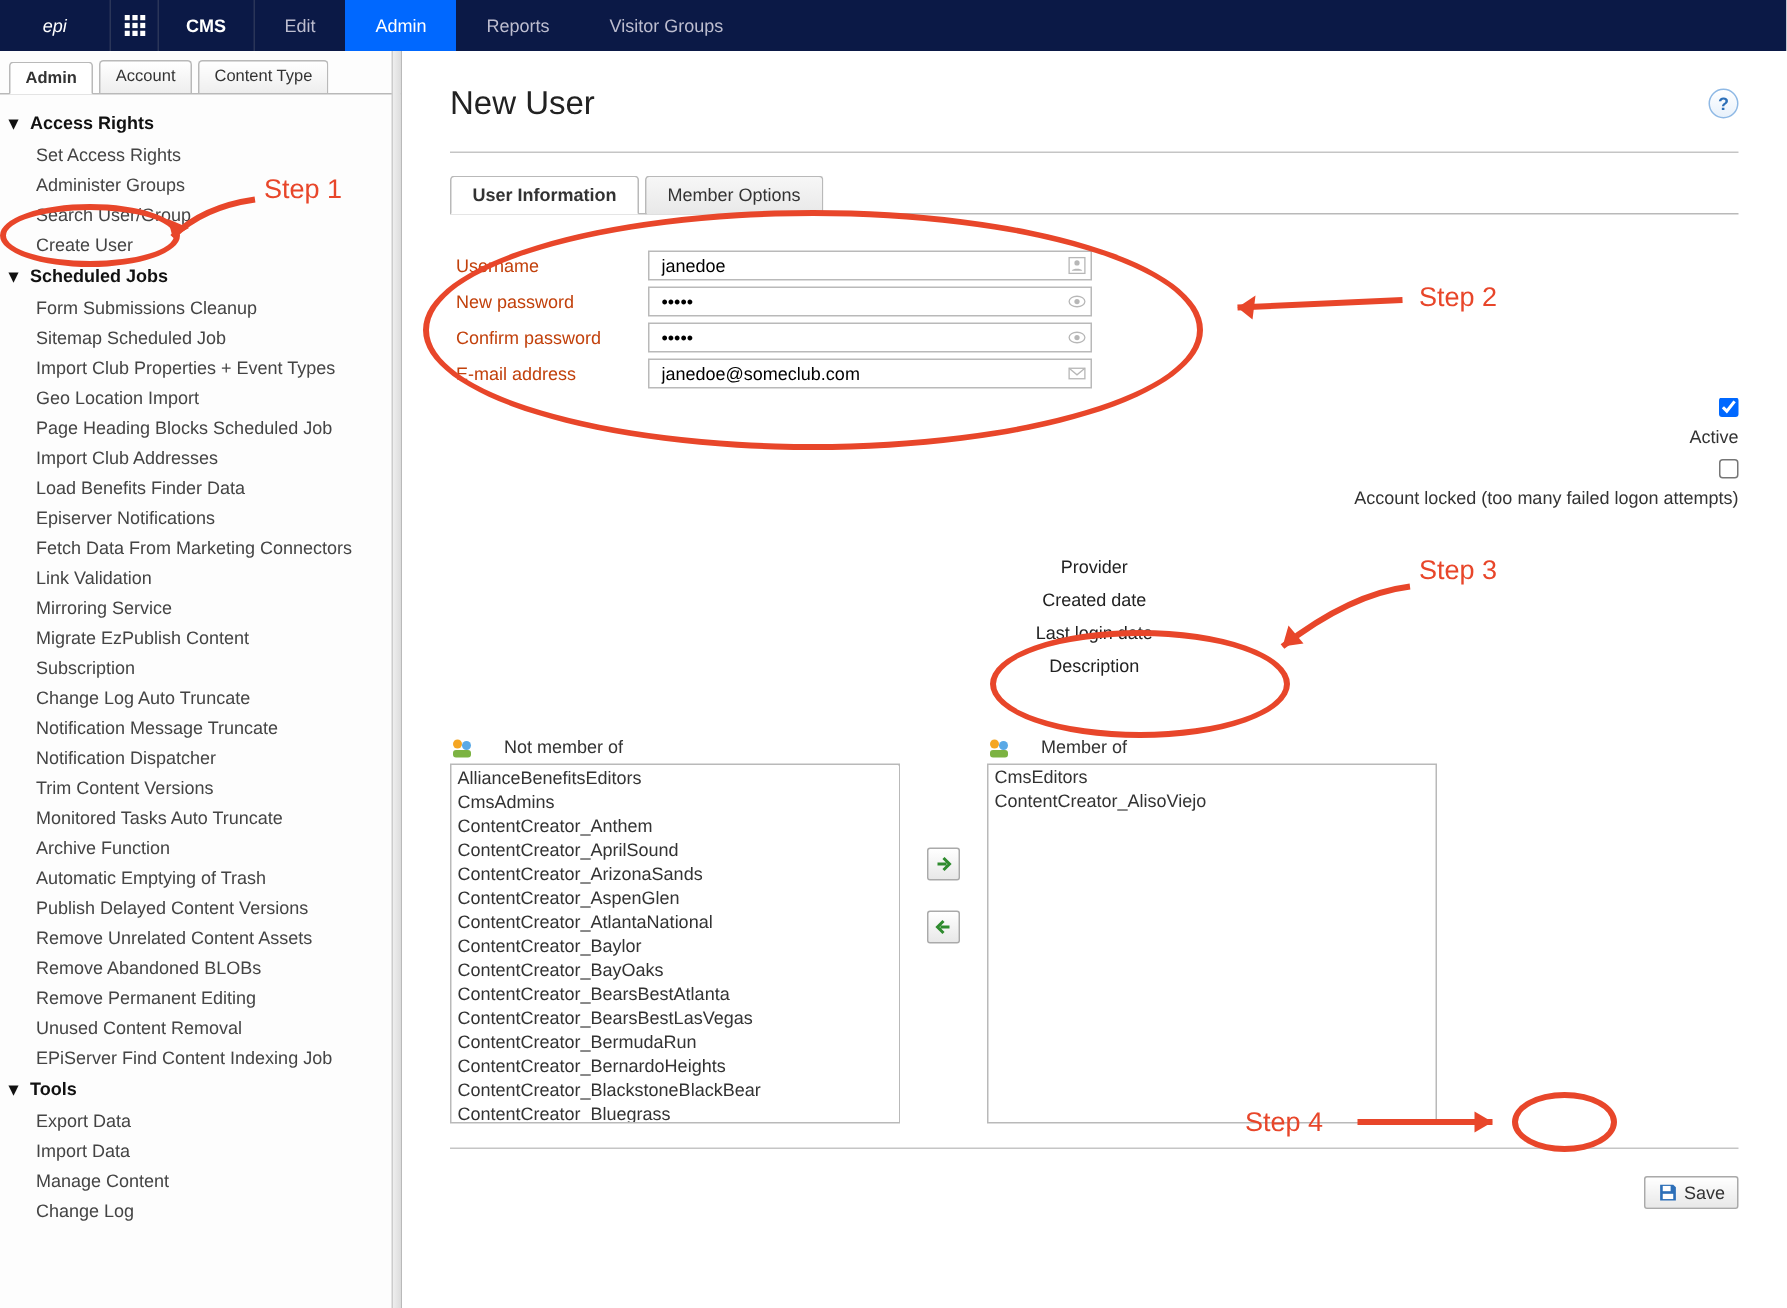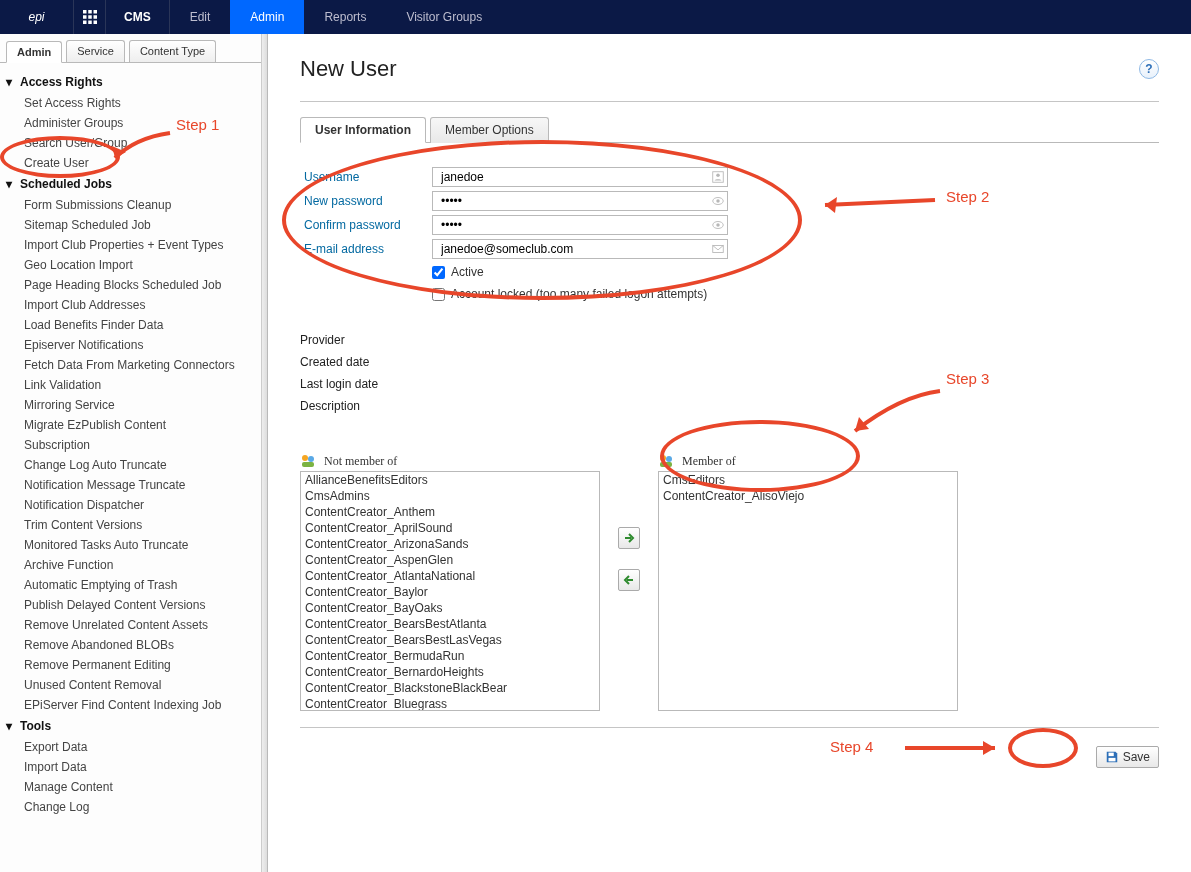--- a/index.html
+++ b/index.html
@@ -34,49 +34,49 @@
   .page-title-row { display:flex; align-items:center; justify-content:space-between; border-bottom:1px solid #c5c5c5; padding-bottom:19px; margin-bottom:14px; }
   .page-title { font-size:22px; font-weight:normal; color:#222; }
   .help-icon { width:20px; height:20px; border:1px solid #8fb9e5; border-radius:50%; display:flex; align-items:center; justify-content:center; color:#2d6fb8; font-weight:bold; background:linear-gradient(#fff,#e8f1fb); cursor:pointer; }
 
   .inner-tabs { display:flex; gap:4px; border-bottom:1px solid #b9b9b9; margin-bottom:22px; }
   .inner-tab { border:1px solid #b9b9b9; border-bottom:none; border-radius:3px 3px 0 0; padding:5px 14px; font-size:12px; background:linear-gradient(#f7f7f7,#e8e8e8); cursor:pointer; position:relative; top:1px; }
   .inner-tab.active { background:#fff; border-bottom:1px solid #fff; font-weight:bold; }
 
   .form-table { margin-left:4px; }
   .form-row { display:flex; align-items:center; padding:2px 0; }
-  .form-row .lab { width:128px; color:#0369a1; }
+  .form-row .lab { width:128px; color:#c2410c; }
   .form-row .control { position:relative; }
   .form-row input[type=text], .form-row input[type=password] {
     width:296px; height:20px; border:1px solid #b9b9b9; padding:1px 20px 1px 8px; font-size:12px;
   }
   .field-icon { position:absolute; right:3px; top:3px; width:14px; height:14px; opacity:.6; }
-  .check-row { display:flex; align-items:flex-end; gap:6px; margin-left:128px; padding:4px 0; }
+  .check-row { display:flex; align-items:flex-end; gap:6px; margin-left:128px; padding:4px 0;flex-direction:column; }
   .check-row input[type=checkbox] { width:13px; height:13px; accent-color:#0068ff; }
 
-  .meta-block { margin-top:24px; }
+  .meta-block { margin-top:24px;text-align:center; }
   .meta-block .meta { padding:4px 0; color:#222; }
 
   .groups-row { display:flex; align-items:flex-start; gap:18px; margin-top:36px; }
   .group-col { width:300px; }
-  .group-col .header { display:flex; align-items:flex-end; gap:8px; font-size:12px; margin-bottom:2px;font-family:Liberation Serif, serif; }
+  .group-col .header { display:flex; align-items:flex-start; gap:20px; font-size:12px; margin-bottom:2px; }
   .group-col .header svg { width:16px; height:16px; }
   .group-list { border:1px solid #b9b9b9; height:240px; overflow:auto; background:#fff; }
   .group-list .opt { padding:1px 4px; cursor:default; white-space:nowrap; }
 
   .move-buttons { display:flex; flex-direction:column; gap:20px; margin-top:74px; }
   .move-btn { width:22px; height:22px; border:1px solid #aaa; background:linear-gradient(#fff,#e8e8e8); display:flex; align-items:center; justify-content:center; cursor:pointer; border-radius:2px; }
 
   .footer-bar { border-top:1px solid #c5c5c5; margin-top:16px; padding-top:18px; display:flex; justify-content:flex-end; }
   .save-btn { border:1px solid #aaa; background:linear-gradient(#fff,#e8e8e8); padding:3px 8px; display:flex; align-items:center; gap:4px; cursor:pointer; font-size:12px; border-radius:2px; }
   .save-btn svg { width:14px; height:14px; }
 
   
   .ann { position:absolute; pointer-events:none; }
-  .ann-label { color:#e8462a; font-size:15px; font-weight:500; }
+  .ann-label { color:#e8462a; font-size:18px; font-weight:500; }
   .circle { position:absolute; border:4px solid #e8462a; border-radius:50%; pointer-events:none; }
 
 </style>
 </head>
 <body>
 
 <div class="topbar">
   <div class="logo">epi</div>
   <div class="apps">
     <svg viewBox="0 0 16 16" width="14" height="14">
@@ -96,21 +96,21 @@
   <div class="navitem active">Admin</div>
   <div class="navitem">Reports</div>
   <div class="navitem">Visitor Groups</div>
 </div>
 
 <div class="layout">
 
   <div class="sidebar">
     <div class="side-tabs">
       <div class="side-tab active">Admin</div>
-      <div class="side-tab">Service</div>
+      <div class="side-tab">Account</div>
       <div class="side-tab">Content Type</div>
     </div>
     <div class="tree" id="tree-container">
         <div class="section-header">
           <span class="caret">▾</span>
           <span>Access Rights</span>
         </div>
         <div class="item">Set Access Rights</div>
         <div class="item">Administer Groups</div>
         <div class="item">Search User/Group</div>

